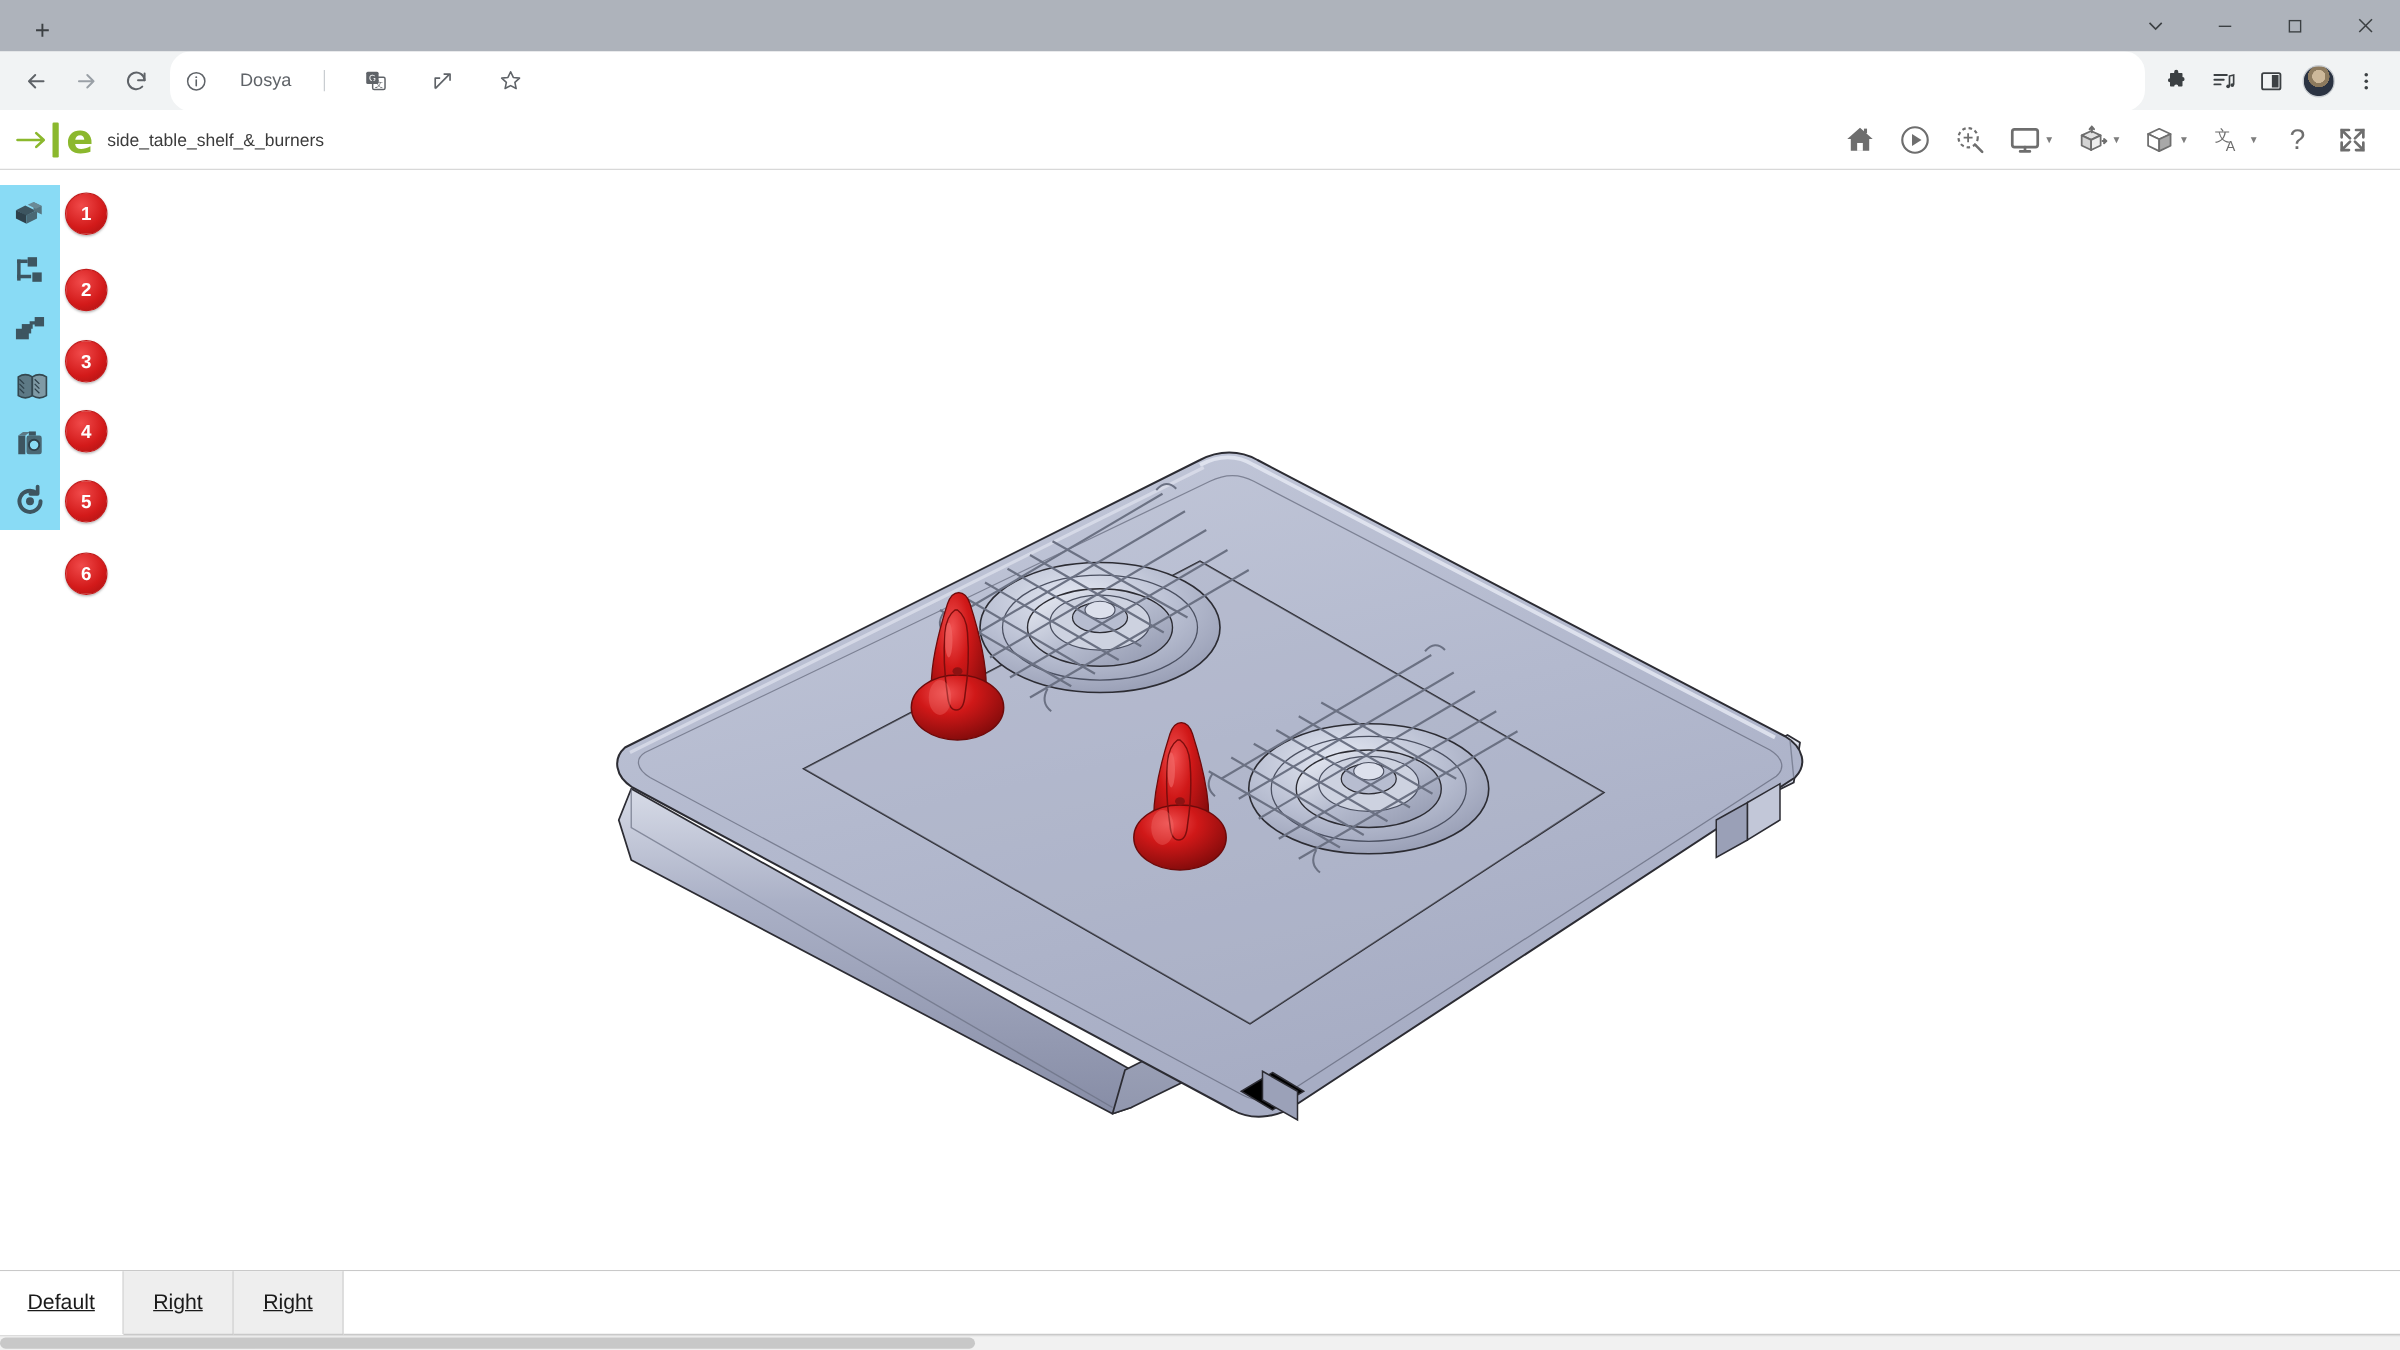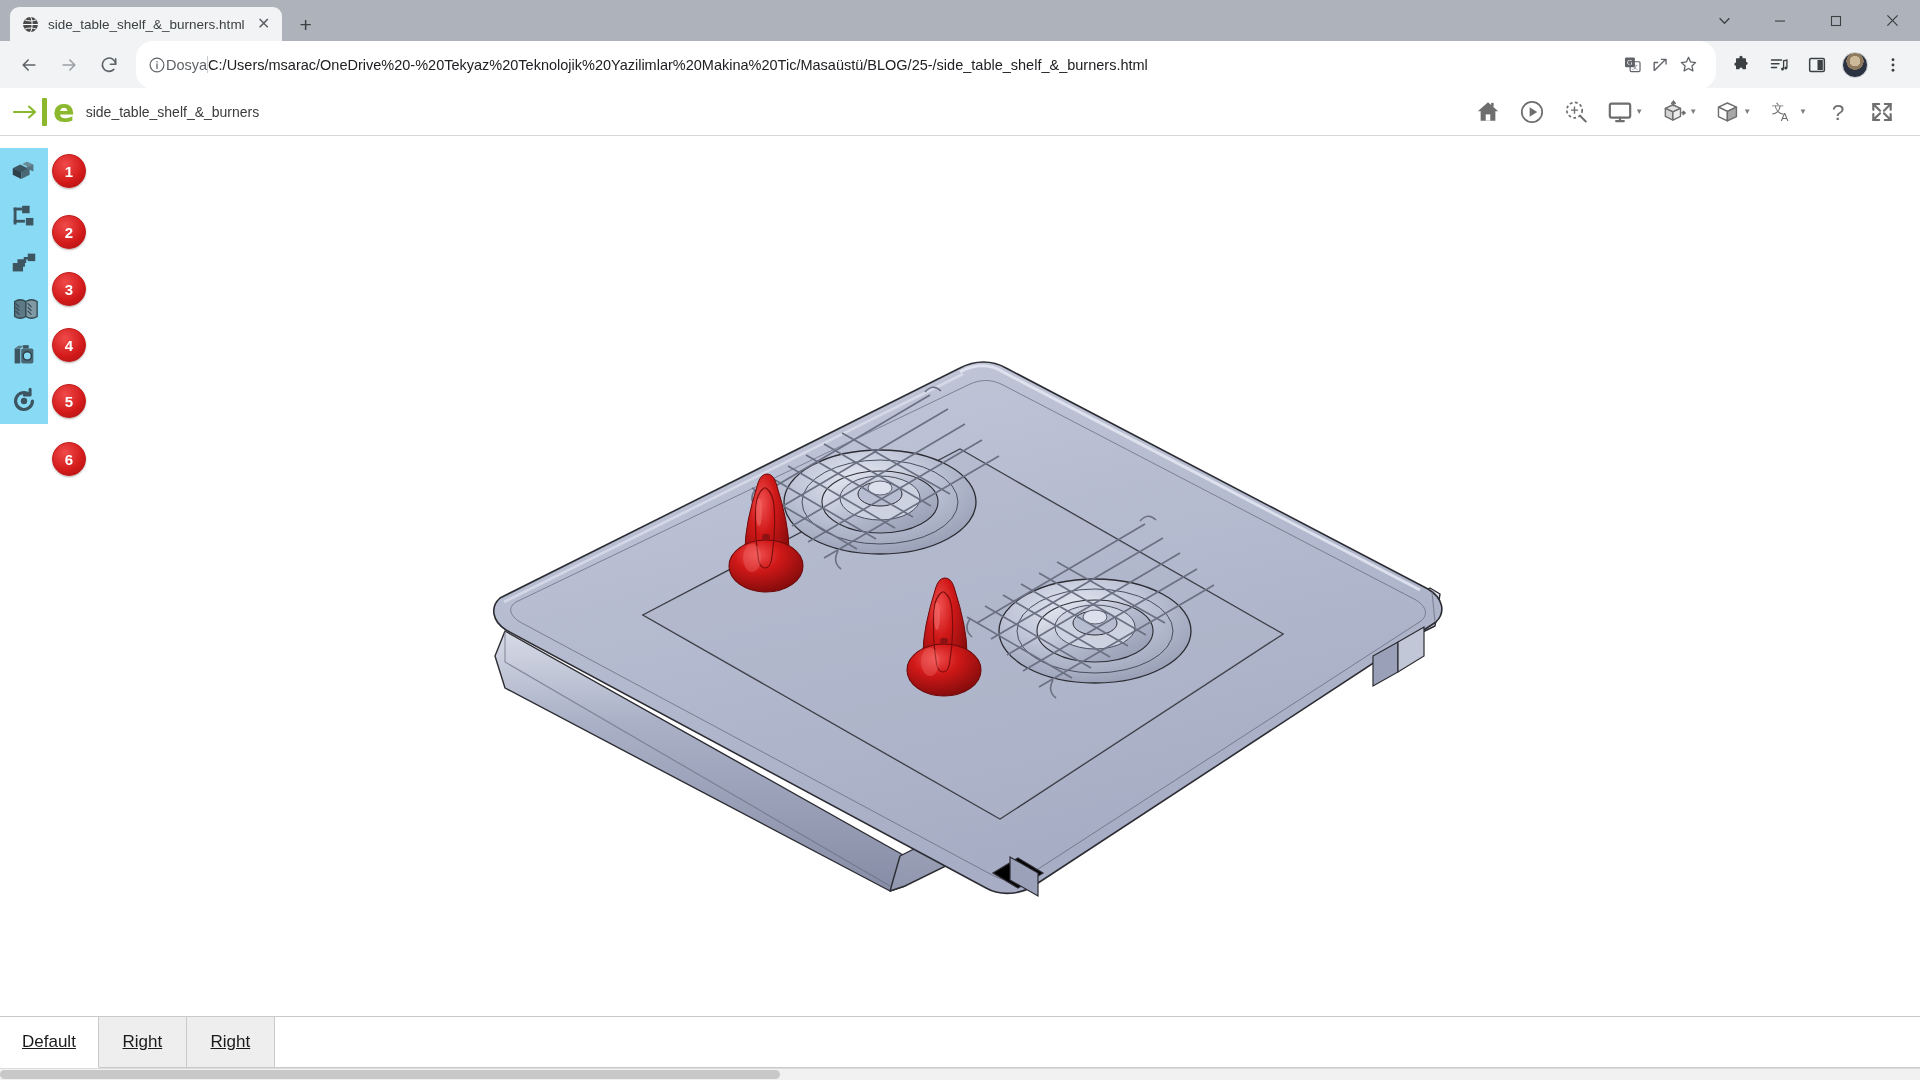--- a/index.html
+++ b/index.html
@@ -63,21 +63,21 @@
     padding: 0 10px; flex: 0 0 47px;
   }
   .navbtn {
     width: 38px; height: 38px; border-radius: 50%;
     display: flex; align-items: center; justify-content: center;
     color: #5f6368; flex: 0 0 38px;
   }
   .urlbox {
     flex: 1 1 auto; height: 48px; background: #ffffff;
     border-radius: 17px; display: flex; align-items: center;
-    padding: 0 14px 0 12px; gap: 0; margin: 3px 6px; min-width: 0;
+    padding: 0 14px 0 12px; gap: 26px; margin: 3px 6px; min-width: 0;
   }
   .url-info { width: 18px; height: 18px; flex: 0 0 18px; color: #5f6368; }
   .url-scheme { font-size: 14.5px; color: #5f6368; white-space: nowrap; }
   .url-sep { width: 1px; height: 17px; background: #c9cdd1; flex: 0 0 1px; }
   .url-text {
     font-size: 14.5px; color: #202124; white-space: nowrap;
     overflow: hidden; text-overflow: ellipsis; flex: 1 1 auto;
   }
   .url-act { width: 28px; height: 28px; flex: 0 0 28px; display:flex; align-items:center; justify-content:center; color:#5f6368;}
   .ext-icons { display: flex; align-items: center; gap: 4px; }
@@ -163,30 +163,20 @@
     position: absolute; left: 0; top: 1px; height: 9px; width: 780px;
     background: #c8c8c8; border-radius: 5px;
   }
 </style>
 </head>
 <body>
 
 <div class="browser">
 
   <div class="tabstrip">
-    <div class="tab">
-      <span class="tab-favicon">
-        <svg width="17" height="17" viewBox="0 0 24 24">
-          <circle cx="12" cy="12" r="10.5" fill="#4a4a4a"></circle>
-          <path d="M12 1.5c3 3 3 16.5 0 21M1.5 12h21M4 5.5c4.5 2 11.5 2 16 0M4 18.5c4.5-2 11.5-2 16 0" fill="none" stroke="#ffffff" stroke-width="1.4"></path>
-        </svg>
-      </span>
-      <span class="tab-title">side_table_shelf_&amp;_burners.html</span>
-      <span class="tab-close">✕</span>
-    </div>
     <div class="newtab">+</div>
 
     <div class="winctrls">
       <div class="winbtn">
         <svg width="13" height="13" viewBox="0 0 12 12">
             <path d="M1.5 4L6 8.5 10.5 4" fill="none" stroke="#3c4043" stroke-width="1.2"></path>
           </svg>
       </div>
       <div class="winbtn">
         <svg width="12" height="12" viewBox="0 0 12 12">
@@ -227,21 +217,20 @@
     <div class="urlbox">
       <span class="url-info">
         <svg width="18" height="18" viewBox="0 0 24 24">
           <circle cx="12" cy="12" r="9.2" fill="none" stroke="#5f6368" stroke-width="1.6"></circle>
           <path d="M12 10.6v6.2" stroke="#5f6368" stroke-width="1.7" stroke-linecap="round"></path>
           <circle cx="12" cy="7.6" r="1.05" fill="#5f6368"></circle>
         </svg>
       </span>
       <span class="url-scheme">Dosya</span>
       <span class="url-sep"></span>
-      <span class="url-text" title="C:/Users/msarac/OneDrive%20-%20Tekyaz%20Teknolojik%20Yazilimlar%20Makina%20Tic/Masaüstü/BLOG/25-/side_table_shelf_&amp;_burners.html">C:/Users/msarac/OneDrive%20-%20Tekyaz%20Teknolojik%20Yazilimlar%20Makina%20Tic/Masaüstü/BLOG/25-/side_table_shelf_&amp;_burners.html</span>
       <span class="url-act">
         <svg width="19" height="19" viewBox="0 0 24 24">
           <rect x="2.5" y="3" width="12.5" height="12.5" rx="1.6" fill="#5f6368"></rect>
           <text x="8.7" y="12.6" font-size="9" fill="#ffffff" text-anchor="middle" font-family="Liberation Sans, sans-serif">G</text>
           <rect x="9" y="8.5" width="12.5" height="12.5" rx="1.6" fill="none" stroke="#5f6368" stroke-width="1.5"></rect>
           <text x="15.3" y="18.2" font-size="8.5" fill="#5f6368" text-anchor="middle" font-family="Liberation Sans, sans-serif">文</text>
         </svg>
       </span>
       <span class="url-act">
         <svg width="19" height="19" viewBox="0 0 24 24">

